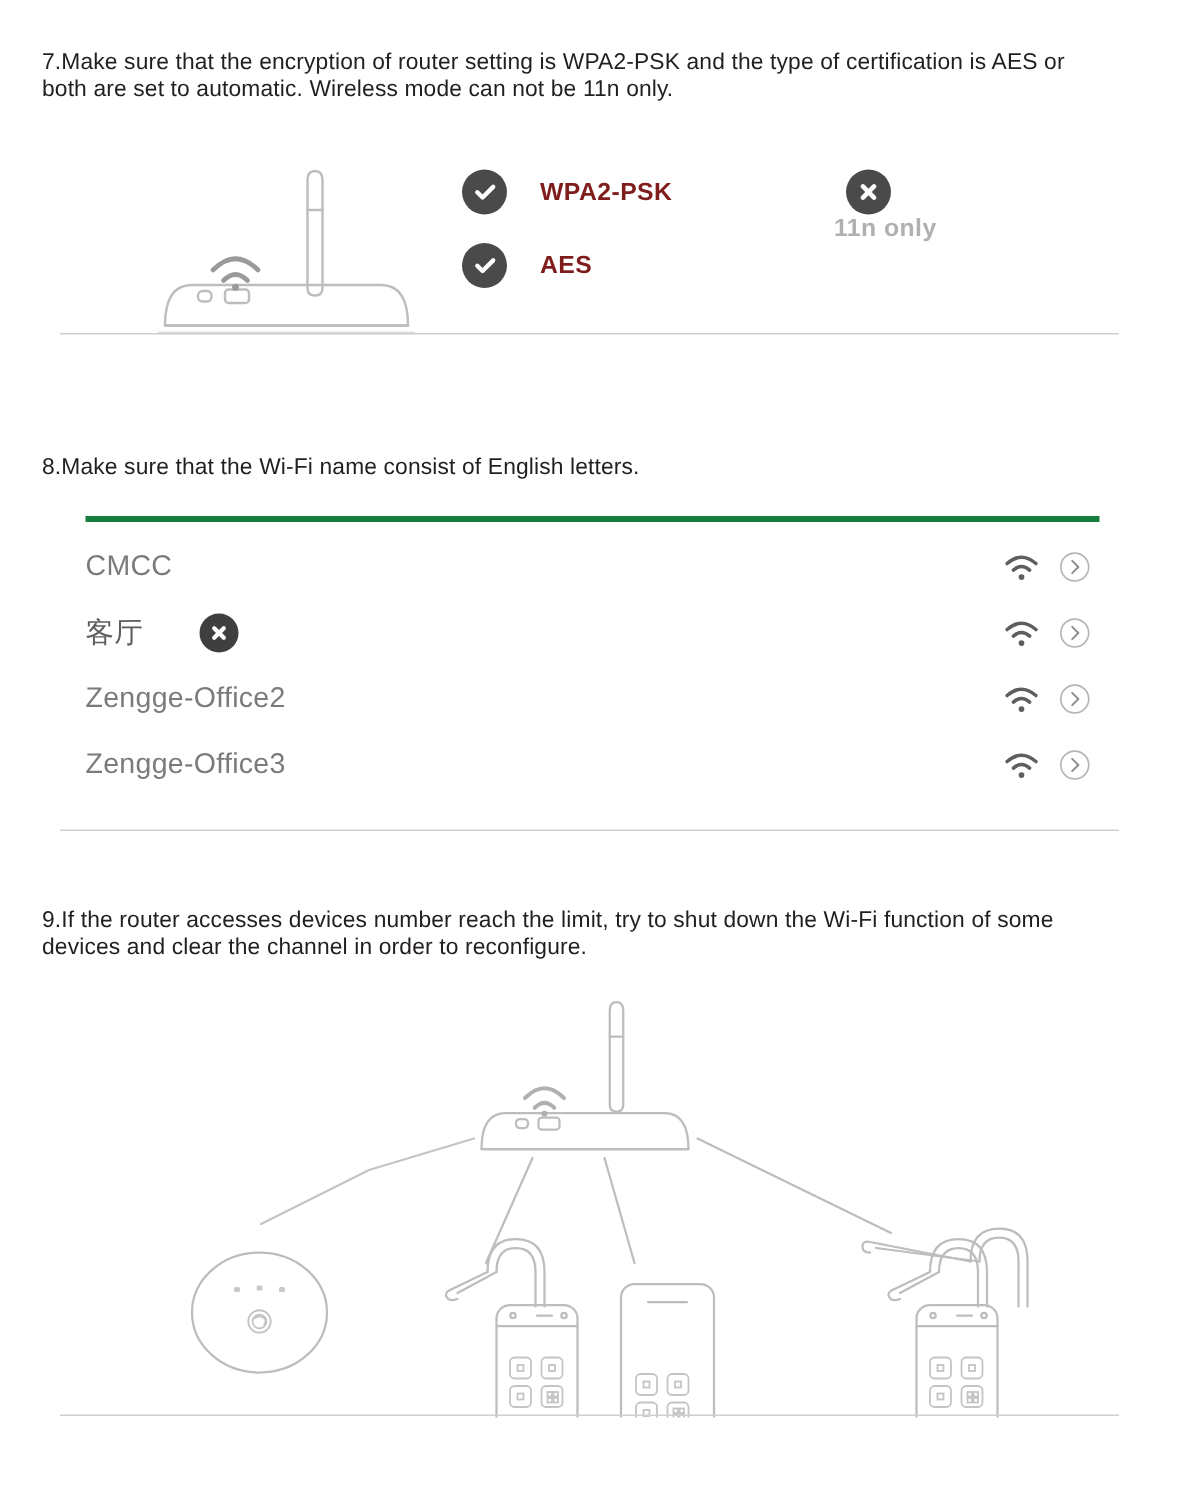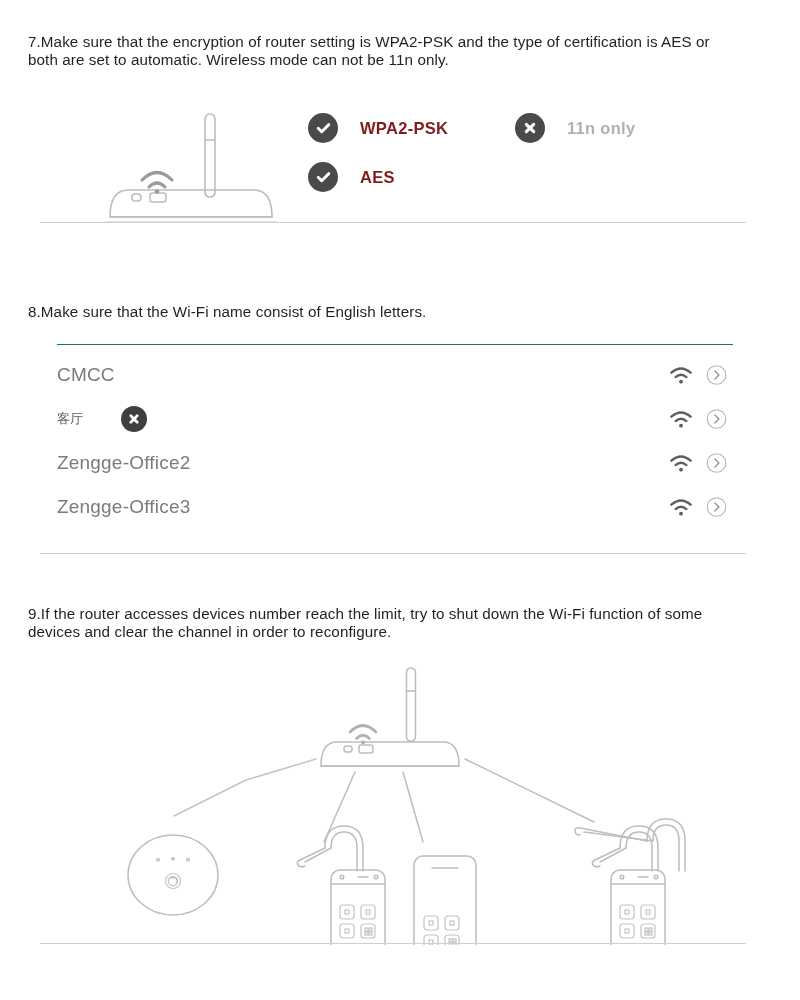--- a/index.html
+++ b/index.html
@@ -66,55 +66,55 @@
     letter-spacing: 0.3px;
     white-space: nowrap;
   }
   .badge-label.muted {
     color: #b0b0b0;
     font-weight: bold;
   }
 
   #badge-wpa  { left: 280px; top: 9px; }
   #badge-aes  { left: 280px; top: 58px; }
-  #badge-11n  { left: 487px; top: 9px; }
+  #badge-11n  { left: 506px; top: 9px; flex-direction: column; }
 
   #divider-7 { left: 40px; top: 222px; width: 706px; }
 
   
   #section8-text { left: 28px; top: 303px; width: 706px; }
 
   #wifi-list-wrap {
     position: absolute;
     left: 57px;
     top: 344px;
     width: 676px;
     height: 209px;
     overflow: hidden;
-    border-top: 1px solid #15803d;
+    border-top: 4px solid #15803d;
   }
   .wifi-row {
     position: relative;
     height: 44px;
     display: flex;
     align-items: center;
     padding-top: 0px;
   }
   #wifi-list-wrap .wifi-row:first-child { margin-top: 8px; }
 
   .ssid {
     font-size: 19px;
     color: #7b7b7b;
     letter-spacing: 0.2px;
     white-space: nowrap;
     font-weight: 400;
   }
   .ssid.cjk {
     font-family: "DejaVu Sans", sans-serif;
-    font-size: 13px;
+    font-size: 19px;
     color: #5e5e5e;
   }
   .row-badge {
     margin-left: 38px;
     width: 26px; height: 26px;
     border-radius: 50%;
     background: #3f3f3f;
     display: flex;
     align-items: center;
     justify-content: center;

